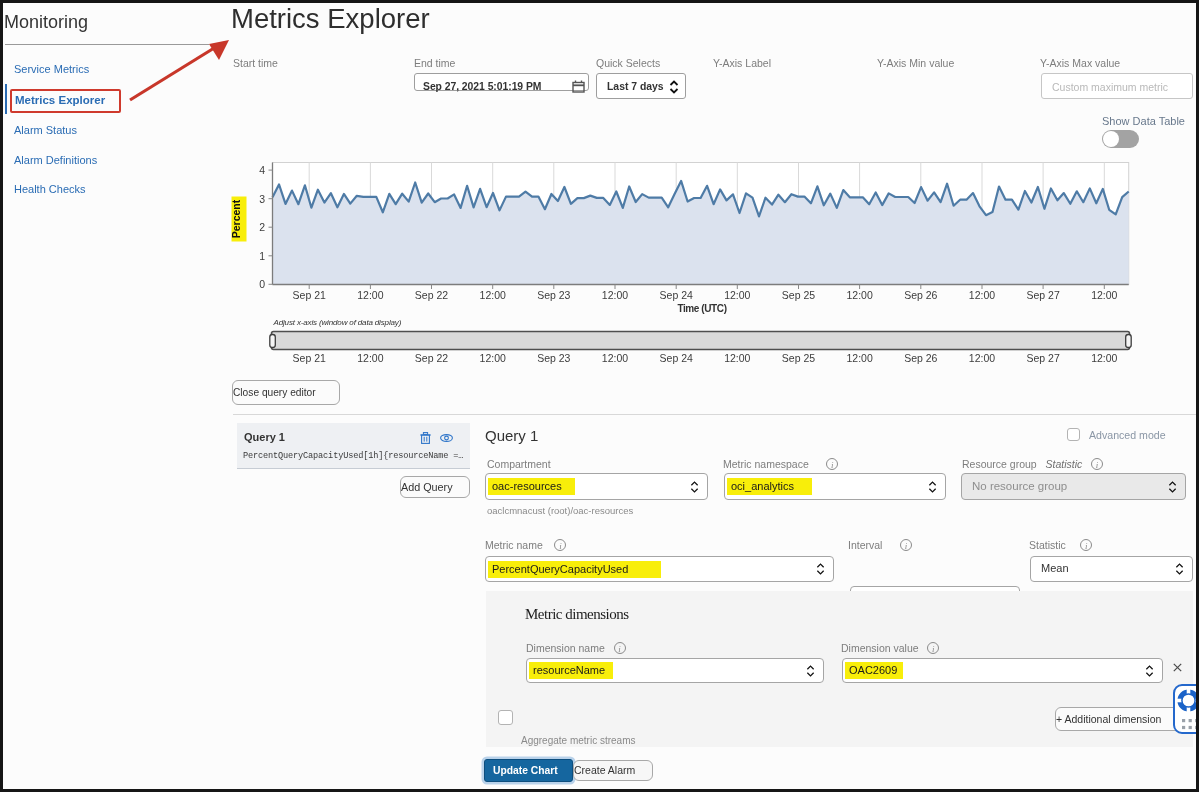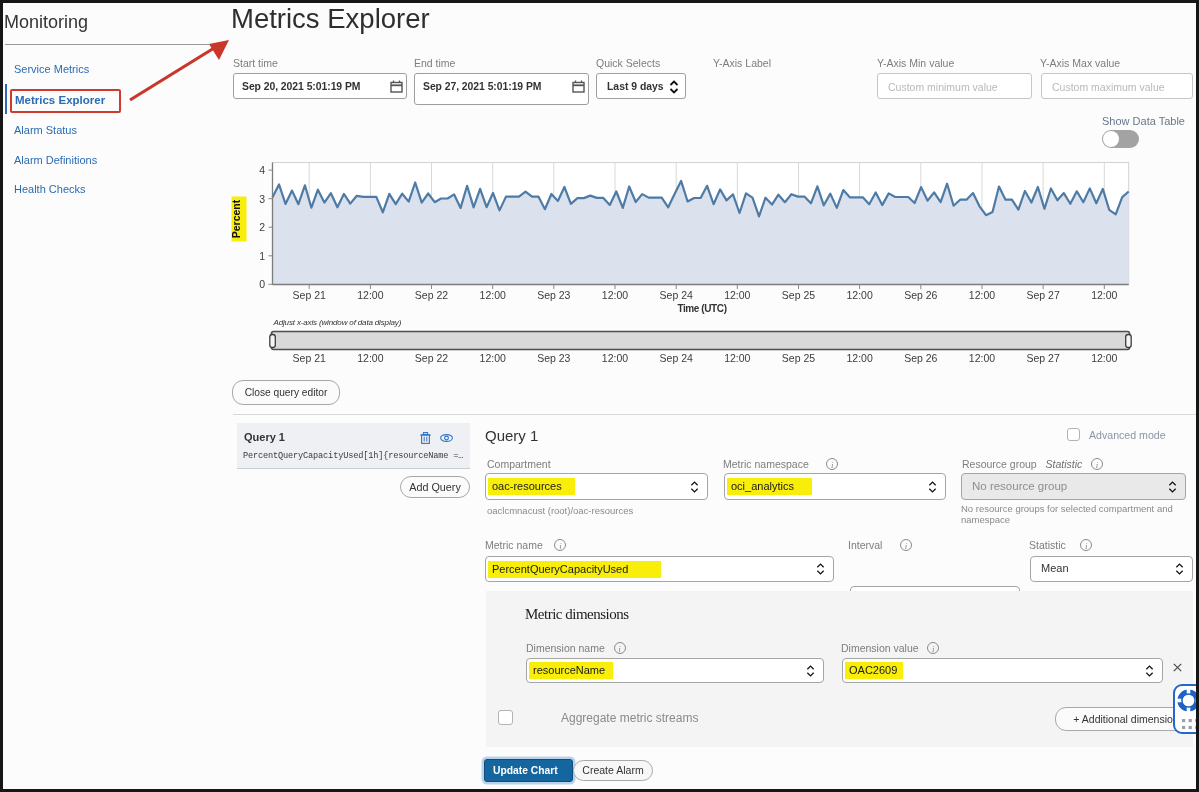--- a/index.html
+++ b/index.html
@@ -9,22 +9,22 @@
   .abs{position:absolute;}
   .lbl{position:absolute;font-size:10.5px;color:#7d7d7d;white-space:nowrap;}
   .inp{position:absolute;background:#fff;border:1px solid #adadad;border-radius:3px;box-sizing:border-box;}
   .ph{color:#b9b9b9;font-size:10.5px;}
   .navlink{position:absolute;font-size:11px;color:#2a6cb4;white-space:nowrap;}
   .hl{background:#f8ee0a;padding:2px 13px 3px 4px;font-size:11px;color:#1a1a1a;}
   .selbox{position:absolute;background:#fff;border:1px solid #a5a5a5;border-radius:4px;box-sizing:border-box;font-size:11px;color:#333;}
   .chev{position:absolute;right:8px;top:50%;transform:translateY(-50%);width:9px;height:13px;}
   .info{display:inline-block;width:12px;height:12px;border:1px solid #8b8b8b;border-radius:50%;color:#8b8b8b;
         font-size:9px;line-height:12px;text-align:center;font-style:italic;font-family:"Liberation Serif",serif;box-sizing:border-box;}
-  .btn{position:absolute;background:#fbfbfb;border:1px solid #a8a8a8;border-radius:11px;box-sizing:border-box;
-       font-size:10.4px;color:#333;text-align:center;white-space:nowrap;}
+  .btn{position:absolute;background:#fbfbfb;border:1px solid #a8a8a8;border-radius:6px;box-sizing:border-box;
+       font-size:10.4px;color:#333;white-space:nowrap;}
 </style>
 </head>
 <body>
 <div id="page">
   <div id="frame"></div>
 
   <div class="abs" style="left:4px;top:12px;font-size:18px;color:#343434;">Monitoring</div>
   <div class="abs" style="left:5px;top:44px;width:204px;height:1px;background:#9a9a9a;"></div>
   <div class="navlink" style="left:14px;top:63px;">Service Metrics</div>
   <div class="abs" style="left:5px;top:84px;width:2px;height:30px;background:#2a6cb4;"></div>
@@ -41,50 +41,38 @@
 
   <div class="abs" style="left:231px;top:3px;font-size:27.5px;color:#2e2e2e;">Metrics Explorer</div>
 
   <div class="lbl" style="left:233px;top:57px;">Start time</div>
   <div class="lbl" style="left:414px;top:57px;">End time</div>
   <div class="lbl" style="left:596px;top:57px;">Quick Selects</div>
   <div class="lbl" style="left:713px;top:57px;">Y-Axis Label</div>
   <div class="lbl" style="left:877px;top:57px;">Y-Axis Min value</div>
   <div class="lbl" style="left:1040px;top:57px;">Y-Axis Max value</div>
 
-  <div class="inp" style="left:233px;top:73px;width:174px;height:26px;border-color:#9e9e9e;">
-    <span style="position:absolute;left:8px;top:7px;font-size:10.4px;font-weight:bold;letter-spacing:-0.05px;color:#333;white-space:nowrap;">Sep 20, 2021 5:01:19 PM</span>
-    <svg style="position:absolute;right:3px;top:6px;" width="13" height="13" viewBox="0 0 13 13">
-      <rect x="1" y="2.5" width="11" height="9.5" fill="none" stroke="#555" stroke-width="1.4"></rect>
-      <line x1="1" y1="5.3" x2="12" y2="5.3" stroke="#555" stroke-width="1.8"></line>
-      <line x1="3.5" y1="0.5" x2="3.5" y2="3" stroke="#555" stroke-width="1.4"></line>
-      <line x1="9.5" y1="0.5" x2="9.5" y2="3" stroke="#555" stroke-width="1.4"></line>
-    </svg>
-  </div>
-  <div class="inp" style="left:414px;top:73px;width:175px;height:32px;border-color:#9e9e9e;">
+  <div class="inp" style="left:414px;top:73px;width:175px;height:18px;border-color:#9e9e9e;">
     <span style="position:absolute;left:8px;top:7px;font-size:10.4px;font-weight:bold;letter-spacing:-0.05px;color:#333;white-space:nowrap;">Sep 27, 2021 5:01:19 PM</span>
     <svg style="position:absolute;right:3px;top:6px;" width="13" height="13" viewBox="0 0 13 13">
       <rect x="1" y="2.5" width="11" height="9.5" fill="none" stroke="#555" stroke-width="1.4"></rect>
       <line x1="1" y1="5.3" x2="12" y2="5.3" stroke="#555" stroke-width="1.8"></line>
       <line x1="3.5" y1="0.5" x2="3.5" y2="3" stroke="#555" stroke-width="1.4"></line>
       <line x1="9.5" y1="0.5" x2="9.5" y2="3" stroke="#555" stroke-width="1.4"></line>
     </svg>
   </div>
   <div class="inp" style="left:596px;top:73px;width:90px;height:26px;border-color:#9e9e9e;">
-    <span style="position:absolute;left:10px;top:7px;font-size:10.4px;font-weight:bold;color:#333;white-space:nowrap;">Last 9 days</span>
+    <span style="position:absolute;left:10px;top:7px;font-size:10.4px;font-weight:bold;color:#333;white-space:nowrap;">Last 7 days</span>
     <svg style="position:absolute;right:6px;top:6px;" width="10" height="14" viewBox="0 0 10 14">
       <path d="M1.5 5 L5 1.5 L8.5 5" fill="none" stroke="#111" stroke-width="1.8"></path>
       <path d="M1.5 9 L5 12.5 L8.5 9" fill="none" stroke="#111" stroke-width="1.8"></path>
     </svg>
   </div>
-  <div class="inp" style="left:877px;top:73px;width:155px;height:26px;border-color:#c6c6c6;">
-    <span class="ph" style="position:absolute;left:10px;top:7px;white-space:nowrap;">Custom minimum value</span>
-  </div>
   <div class="inp" style="left:1041px;top:73px;width:152px;height:26px;border-color:#c6c6c6;">
-    <span class="ph" style="position:absolute;left:10px;top:7px;white-space:nowrap;">Custom maximum value</span>
+    <span class="ph" style="position:absolute;left:10px;top:7px;white-space:nowrap;">Custom maximum metric</span>
   </div>
 
   <div class="abs" style="left:1102px;top:115px;font-size:11px;color:#68788c;white-space:nowrap;">Show Data Table</div>
   <div class="abs" style="left:1102px;top:130px;width:37px;height:18px;background:#a3a3a3;border-radius:9px;">
     <div style="position:absolute;left:1px;top:1px;width:16px;height:16px;background:#fff;border-radius:50%;"></div>
   </div>
 
   <svg class="abs" style="left:0;top:0;" width="1199" height="380" viewBox="0 0 1199 380">
 
     <rect x="272.5" y="162.5" width="856.2" height="122" fill="#fff" stroke="#d2d2d2" stroke-width="1"></rect>
@@ -212,21 +200,20 @@
     </svg>
   </div>
   <div class="selbox" style="left:961px;top:473px;width:225px;height:27px;background:#e9e9e9;">
     <span style="position:absolute;left:10px;top:6px;color:#8e8e8e;font-size:11.5px;">No resource group</span>
     <svg class="chev" viewBox="0 0 10 14">
       <path d="M1.5 5 L5 1.5 L8.5 5" fill="none" stroke="#111" stroke-width="1.4"></path>
       <path d="M1.5 9 L5 12.5 L8.5 9" fill="none" stroke="#111" stroke-width="1.4"></path>
     </svg>
   </div>
   <div class="abs" style="left:487px;top:505px;font-size:9.5px;color:#8a8a8a;">oaclcmnacust (root)/oac-resources</div>
-  <div class="abs" style="left:961px;top:504px;width:236px;font-size:9.5px;color:#8a8a8a;line-height:10.5px;">No resource groups for selected compartment and namespace</div>
 
   <div class="lbl" style="left:485px;top:539px;">Metric name &nbsp;&nbsp;&nbsp;<span class="info">i</span></div>
   <div class="lbl" style="left:848px;top:539px;">Interval &nbsp;&nbsp;&nbsp;&nbsp;&nbsp;<span class="info">i</span></div>
   <div class="lbl" style="left:1029px;top:539px;">Statistic &nbsp;&nbsp;&nbsp;&nbsp;<span class="info">i</span></div>
 
   <div class="selbox" style="left:485px;top:556px;width:349px;height:26px;">
     <span class="hl" style="position:absolute;left:2px;top:4px;padding-right:33px;">PercentQueryCapacityUsed</span>
     <svg class="chev" viewBox="0 0 10 14">
       <path d="M1.5 5 L5 1.5 L8.5 5" fill="none" stroke="#111" stroke-width="1.4"></path>
       <path d="M1.5 9 L5 12.5 L8.5 9" fill="none" stroke="#111" stroke-width="1.4"></path>
@@ -264,21 +251,21 @@
       <path d="M1.5 5 L5 1.5 L8.5 5" fill="none" stroke="#111" stroke-width="1.4"></path>
       <path d="M1.5 9 L5 12.5 L8.5 9" fill="none" stroke="#111" stroke-width="1.4"></path>
     </svg>
   </div>
   <svg class="abs" style="left:1173px;top:663px;" width="9" height="9" viewBox="0 0 9 9">
     <line x1="0.8" y1="0.8" x2="8.2" y2="8.2" stroke="#4a4a4a" stroke-width="1.2"></line>
     <line x1="8.2" y1="0.8" x2="0.8" y2="8.2" stroke="#4a4a4a" stroke-width="1.2"></line>
   </svg>
 
   <div class="abs" style="left:498px;top:710px;width:15px;height:15px;background:#fff;border:1px solid #b3b3b3;border-radius:3px;box-sizing:border-box;"></div>
-  <div class="abs" style="left:521px;top:711px;font-size:12px;color:#8a8a8a;margin-left:40px;">Aggregate metric streams</div>
+  <div class="abs" style="left:521px;top:735px;font-size:10px;color:#8a8a8a;">Aggregate metric streams</div>
   <div class="btn" style="left:1055px;top:707px;width:142px;height:24px;line-height:22px;font-size:10.5px;">+ Additional dimension</div>
 
   <div class="abs" style="left:484px;top:759px;width:89px;height:23px;background:#15669f;border:1px solid #0d4e7e;border-radius:3px;box-sizing:border-box;box-shadow:0 0 0 2.5px #b9d2ea;">
     <span style="position:absolute;left:8px;top:5px;font-size:10.3px;font-weight:bold;color:#fff;white-space:nowrap;">Update Chart</span>
   </div>
   <div class="btn" style="left:573px;top:760px;width:80px;height:21px;line-height:19px;font-size:10.5px;background:#f7f7f7;">Create Alarm</div>
 
   <div class="abs" style="left:1173px;top:684px;width:35px;height:50px;background:#fff;border:2px solid #2468cc;border-radius:9px;box-sizing:border-box;"></div>
   <svg class="abs" style="left:1177px;top:688.5px;" width="23" height="23" viewBox="0 0 23 23">
     <g transform="translate(11.5,11.5)">

